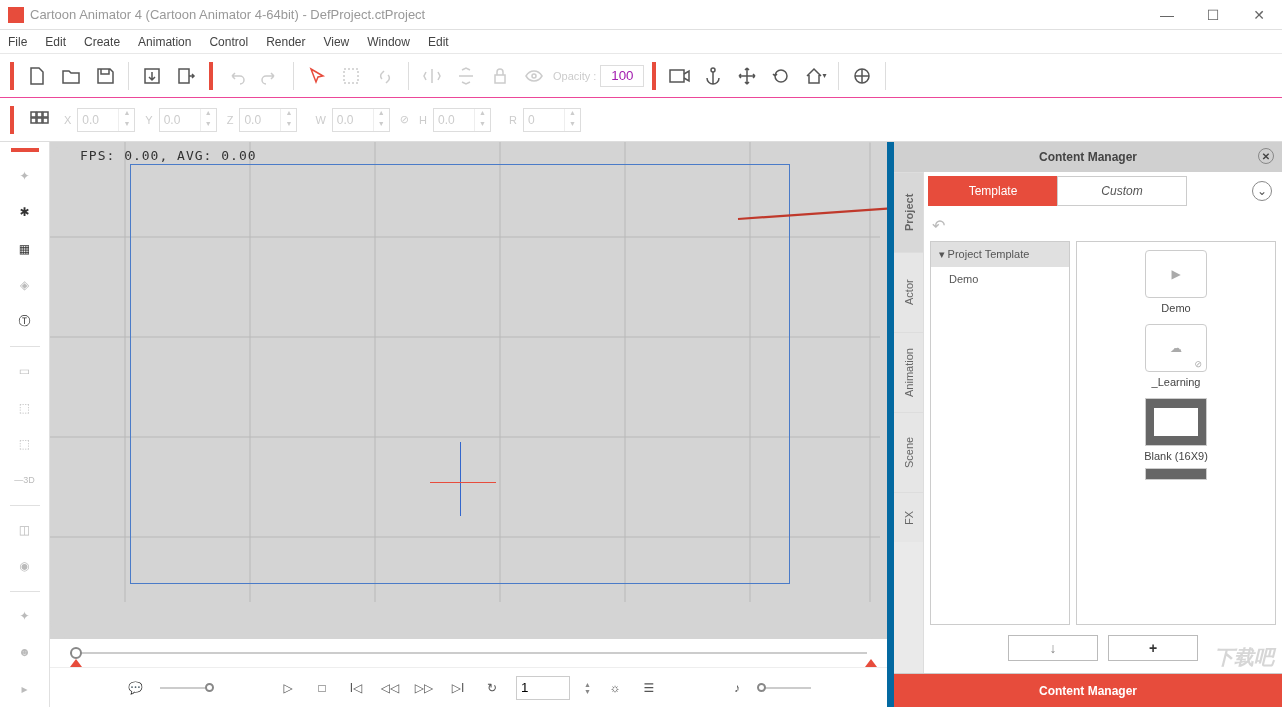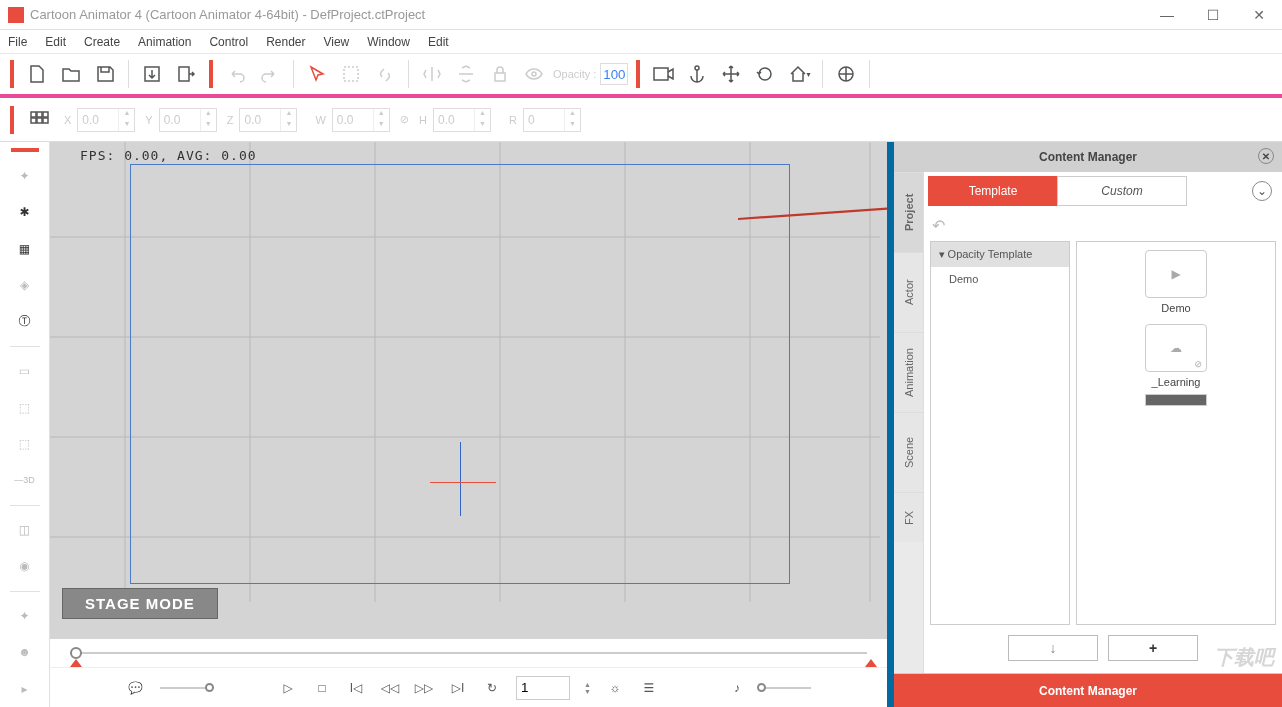--- a/index.html
+++ b/index.html
@@ -7,29 +7,29 @@
 
 .titlebar { height: 30px; background: #fff; display: flex; align-items: center; padding-left: 8px; border-bottom: 1px solid #e0e0e0; }
 .titlebar .app-icon { width: 16px; height: 16px; background: #e74c3c; margin-right: 6px; }
 .titlebar .title-text { color: #999; font-size: 13px; flex: 1; }
 .winbtns { display: flex; }
 .winbtns div { width: 46px; height: 30px; display: flex; align-items: center; justify-content: center; color: #666; font-size: 14px; }
 
 .menubar { height: 24px; background: #fff; display: flex; align-items: center; padding-left: 8px; gap: 18px; border-bottom: 1px solid #e8e8e8; }
 .menubar span { color: #444; font-size: 12px; }
 
-.toolbar { height: 44px; background: #fff; display: flex; align-items: center; padding: 0 6px; border-bottom: 4px solid #ec4899; gap: 4px; }
+.toolbar { height: 44px; background: #fff; display: flex; align-items: center; padding: 0 6px; border-bottom: 1px solid #ec4899; gap: 4px; }
 .tb-sep { width: 4px; height: 28px; background: #e74c3c; margin: 0 4px; }
 .tb-sep-gray { width: 1px; height: 28px; background: #ddd; margin: 0 4px; }
 .tb-btn { width: 30px; height: 30px; display: flex; align-items: center; justify-content: center; color: #555; }
 .tb-btn svg { stroke: #555; fill: none; stroke-width: 1.5; }
 .tb-btn.dim svg { stroke: #ccc; }
 .tb-btn.dim { color: #ccc; }
 .opacity-box { display: flex; align-items: center; gap: 4px; color: #ccc; font-size: 11px; }
-.opacity-box input { width: 28px; height: 22px; text-align: center; border: 1px solid #ddd; color: #3b82f6; }
+.opacity-box input { width: 44px; height: 22px; text-align: center; border: 1px solid #ddd; color: #a21caf; }
 
 .propbar { height: 44px; background: #fff; display: flex; align-items: center; padding: 0 6px; border-bottom: 1px solid #ddd; gap: 6px; }
 .propbar .lbl { color: #ccc; font-size: 11px; margin-left: 4px; }
 .propbar .spin { width: 58px; height: 24px; border: 1px solid #ddd; display: flex; align-items: center; padding-left: 4px; color: #ccc; position: relative; }
 .propbar .spin .arrows { position: absolute; right: 0; top: 0; width: 16px; height: 100%; border-left: 1px solid #eee; display: flex; flex-direction: column; }
 .propbar .spin .arrows span { flex:1; font-size: 7px; text-align: center; color: #ccc; }
 
 .main-area { display: flex; height: calc(707px - 30px - 24px - 44px - 44px); }
 
 .left-tools { width: 50px; background: #fff; border-right: 1px solid #e0e0e0; display: flex; flex-direction: column; align-items: center; padding-top: 6px; gap: 12px; }
@@ -348,21 +348,20 @@
         <line x1="325" y1="0" x2="325" y2="460"></line>
           <line x1="450" y1="0" x2="450" y2="460"></line>
         <line x1="575" y1="0" x2="575" y2="460"></line>
           <line x1="700" y1="0" x2="700" y2="460"></line>
         <line x1="820" y1="0" x2="820" y2="460"></line>
       </svg>
       <div class="fps-text">FPS: 0.00, AVG: 0.00</div>
       <div class="camera-rect"></div>
       <div class="cross-v"></div>
       <div class="cross-h"></div>
-      <div class="stage-mode">STAGE MODE</div>
       <svg class="arrow-annot" viewBox="0 0 440 40">
         <defs>
             <marker id="ah" markerWidth="12" markerHeight="10" refX="11" refY="5" orient="auto">
               <path d="M0 0L12 5L0 10z" fill="#c0392b"></path>
             </marker>
           </defs>
         <line x1="4" y1="36" x2="430" y2="6" stroke="#c0392b" stroke-width="3" marker-end="url(#ah)"></line>
       </svg>
     </div>
     <div class="timeline-strip">
@@ -416,37 +415,43 @@
         <div class="cm-tabs">
           <div class="cm-tab active">Template</div>
           <div class="cm-tab inactive">Custom</div>
           <div class="cm-menu">⌄</div>
         </div>
         <div class="breadcrumb-row">
           <span style="color:#bbb;font-size:16px">↶</span>
         </div>
         <div class="cm-main">
           <div class="tree-panel">
-            <div class="tree-header">▾ <span>Opacity Template</span></div>
+            <div class="tree-header">▾ <span>Project Template</span></div>
             <div class="tree-item">Demo</div>
           </div>
           <div class="thumb-panel">
             <div class="thumb-box">
               <div class="thumb-img">
                   <span>▶</span>
                 </div>
               <div class="thumb-label">Demo</div>
             </div>
             <div class="thumb-box">
               <div class="thumb-img">
                   <span>☁</span>
                   <span style="position:absolute;bottom:2px;right:4px;font-size:9px">⊘</span>
                 </div>
               <div class="thumb-label">_Learning</div>
             </div>
+            <div class="thumb-box">
+              <div class="thumb-img dark">
+                  <div class="inner"></div>
+                </div>
+              <div class="thumb-label">Blank (16X9)</div>
+            </div>
             <div class="thumb-box" style="margin-top:-4px">
               <div class="thumb-img dark" style="height:12px"></div>
             </div>
           </div>
         </div>
         <div class="cm-btns">
           <button>↓</button>
           <button style="color:#333;font-weight:bold">+</button>
         </div>
       </div>

